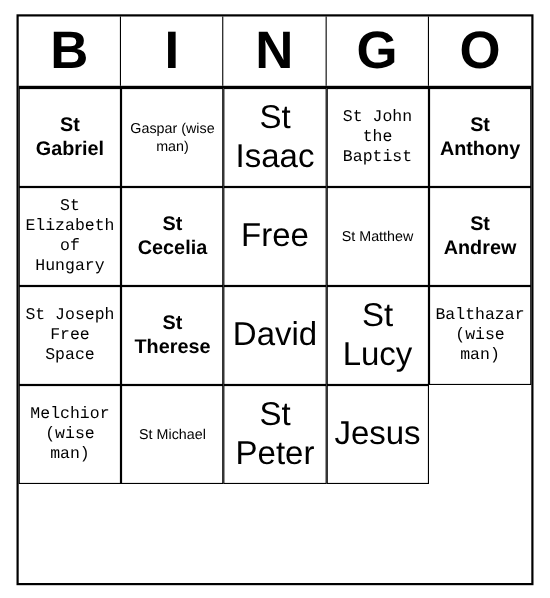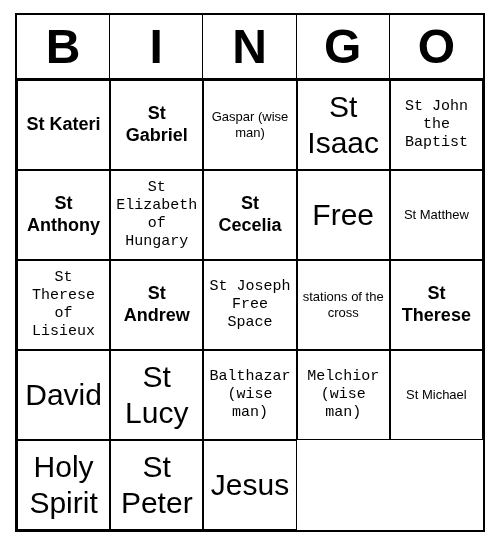--- a/index.html
+++ b/index.html
@@ -62,37 +62,33 @@
 
 <div class="bingo-card">
   <div class="bingo-header">
   <div class="bingo-header-cell">B</div>
       <div class="bingo-header-cell">I</div>
       <div class="bingo-header-cell">N</div>
       <div class="bingo-header-cell">G</div>
       <div class="bingo-header-cell">O</div>
     </div>
   <div class="bingo-grid">
-  <div class="bingo-cell medium">St Kateri</div>
       <div class="bingo-cell medium">St Gabriel</div>
       <div class="bingo-cell">Gaspar (wise man)</div>
       <div class="bingo-cell large">St Isaac</div>
       <div class="bingo-cell small">St John the Baptist</div>
       <div class="bingo-cell medium">St Anthony</div>
       <div class="bingo-cell small">St Elizabeth of Hungary</div>
       <div class="bingo-cell medium">St Cecelia</div>
       <div class="bingo-cell large">Free</div>
       <div class="bingo-cell">St Matthew</div>
-      <div class="bingo-cell small">St Therese of Lisieux</div>
       <div class="bingo-cell medium">St Andrew</div>
       <div class="bingo-cell small">St Joseph Free Space</div>
-      <div class="bingo-cell">stations of the cross</div>
       <div class="bingo-cell medium">St Therese</div>
       <div class="bingo-cell large">David</div>
       <div class="bingo-cell large">St Lucy</div>
       <div class="bingo-cell small">Balthazar (wise man)</div>
       <div class="bingo-cell small">Melchior (wise man)</div>
       <div class="bingo-cell">St Michael</div>
-      <div class="bingo-cell large">Holy Spirit</div>
       <div class="bingo-cell large">St Peter</div>
       <div class="bingo-cell large">Jesus</div>
     </div>
 </div>
 
 </body></html>

